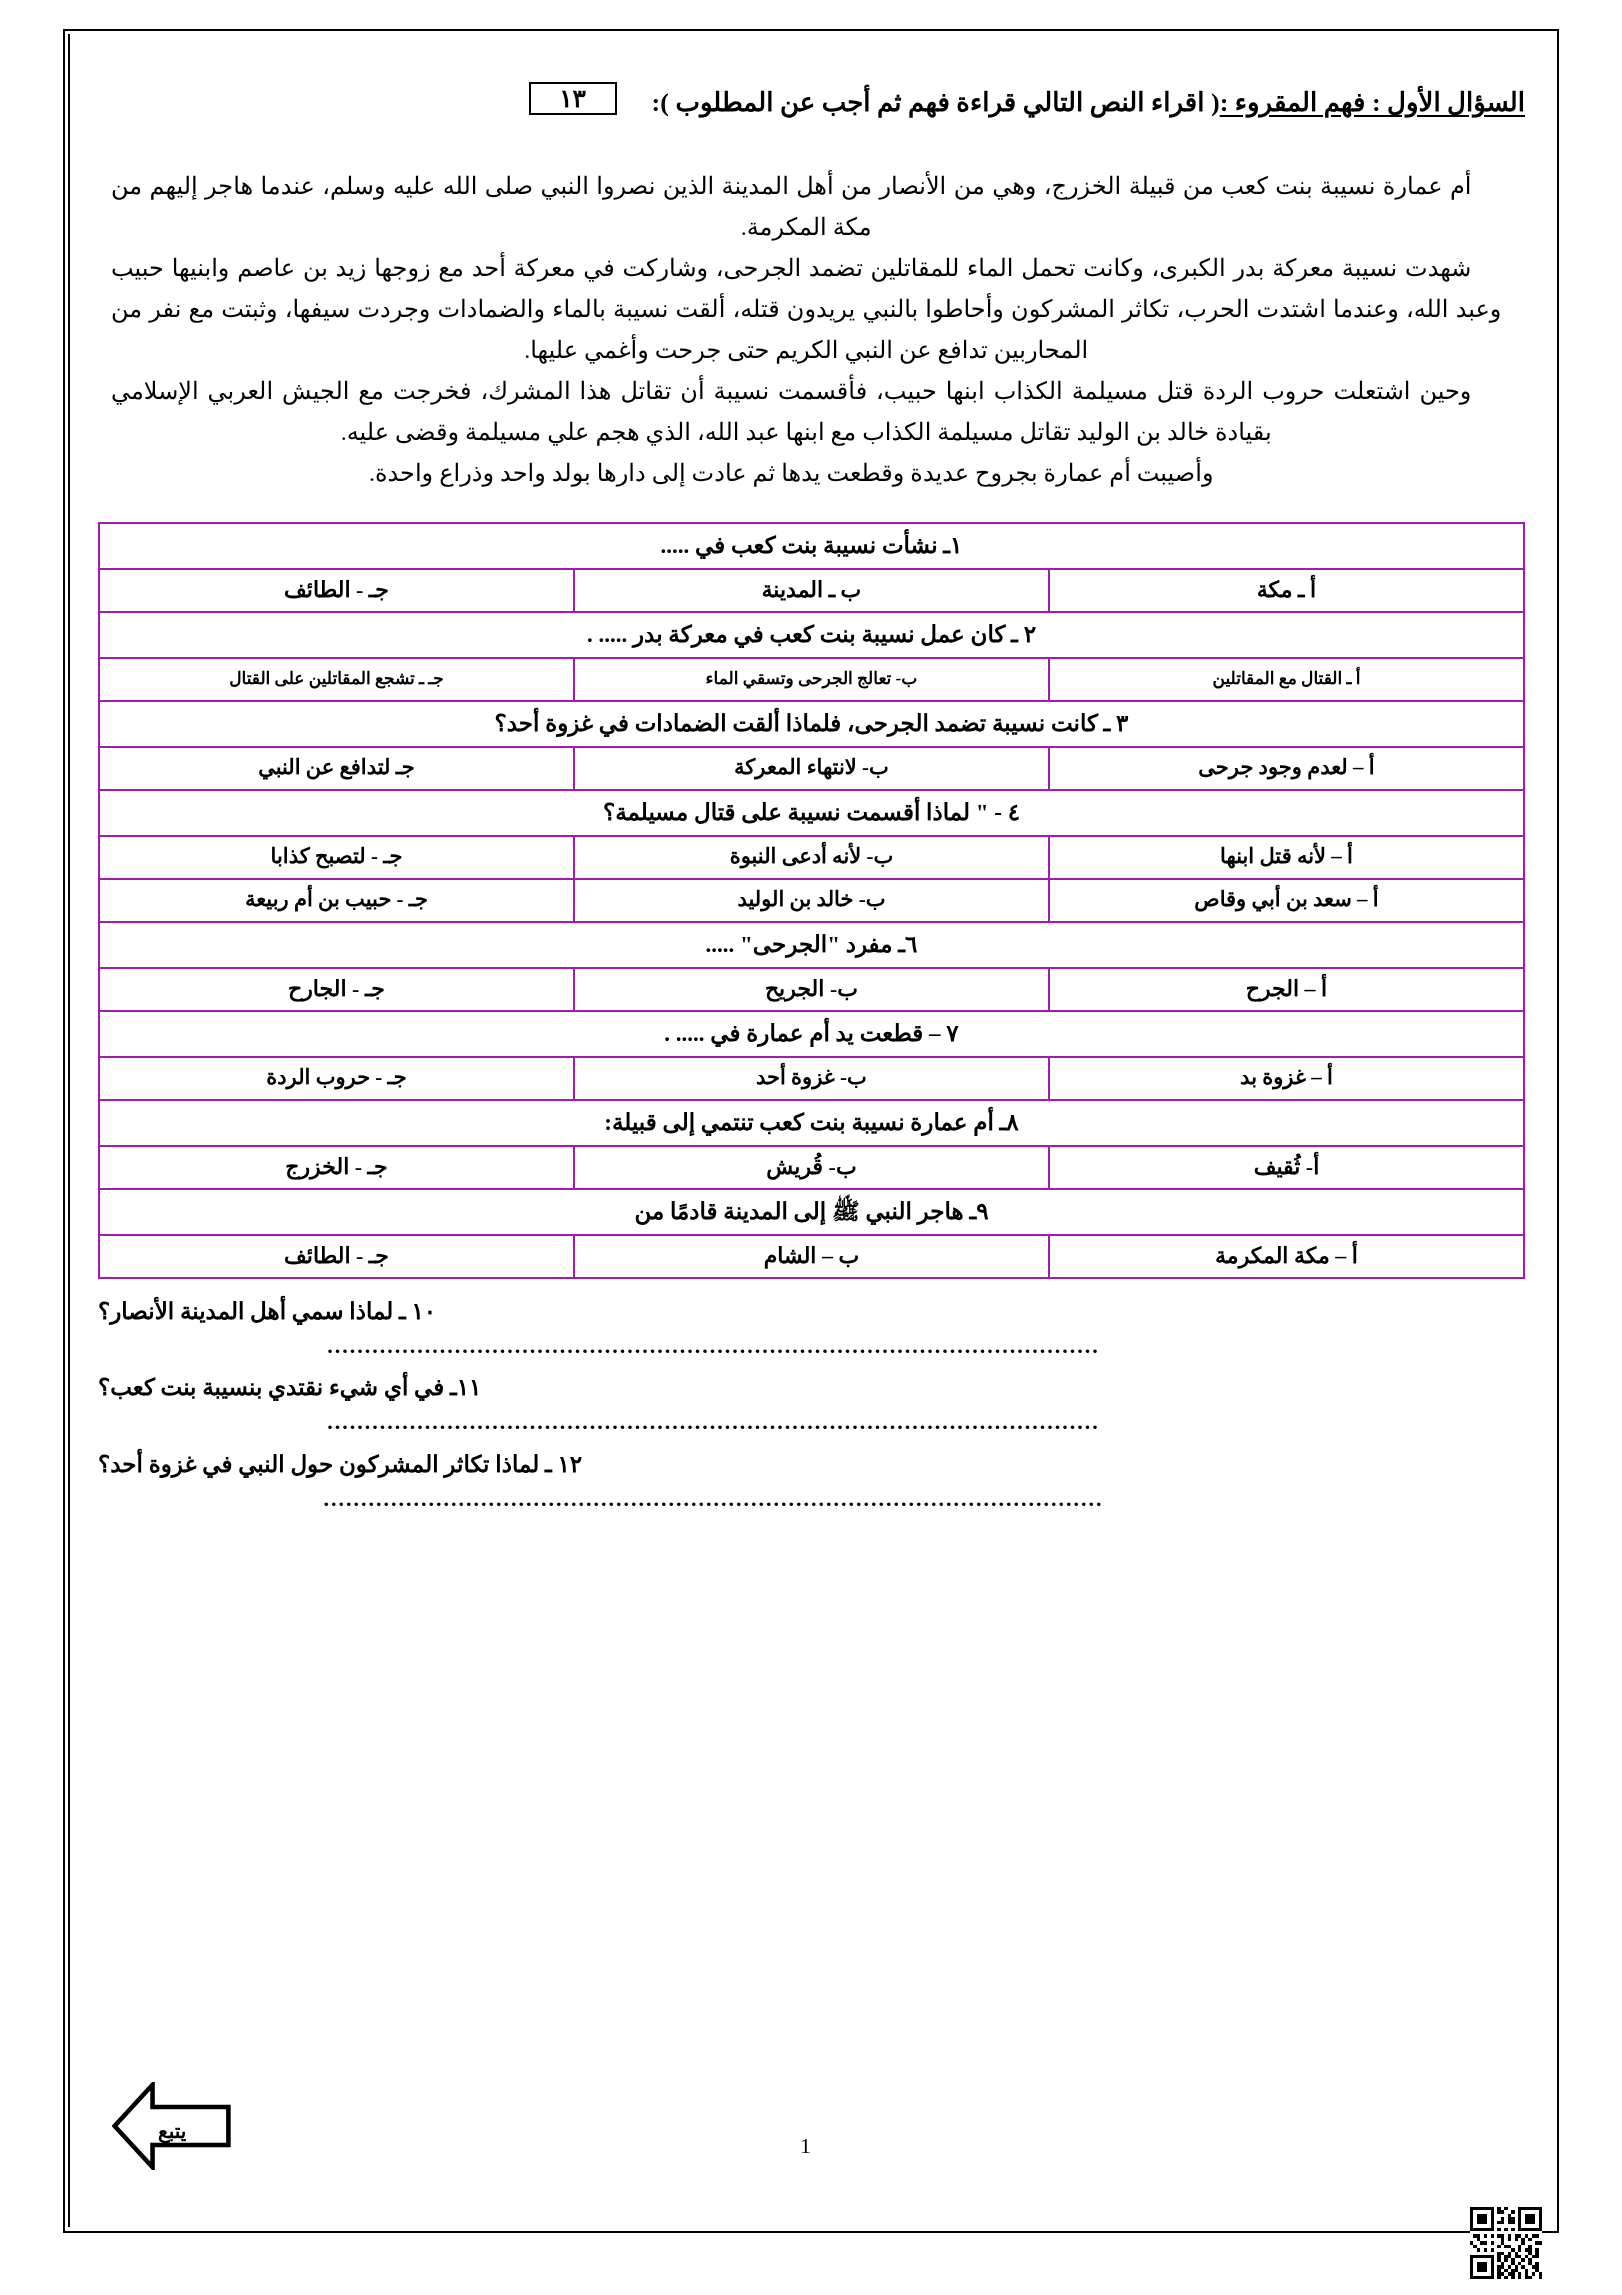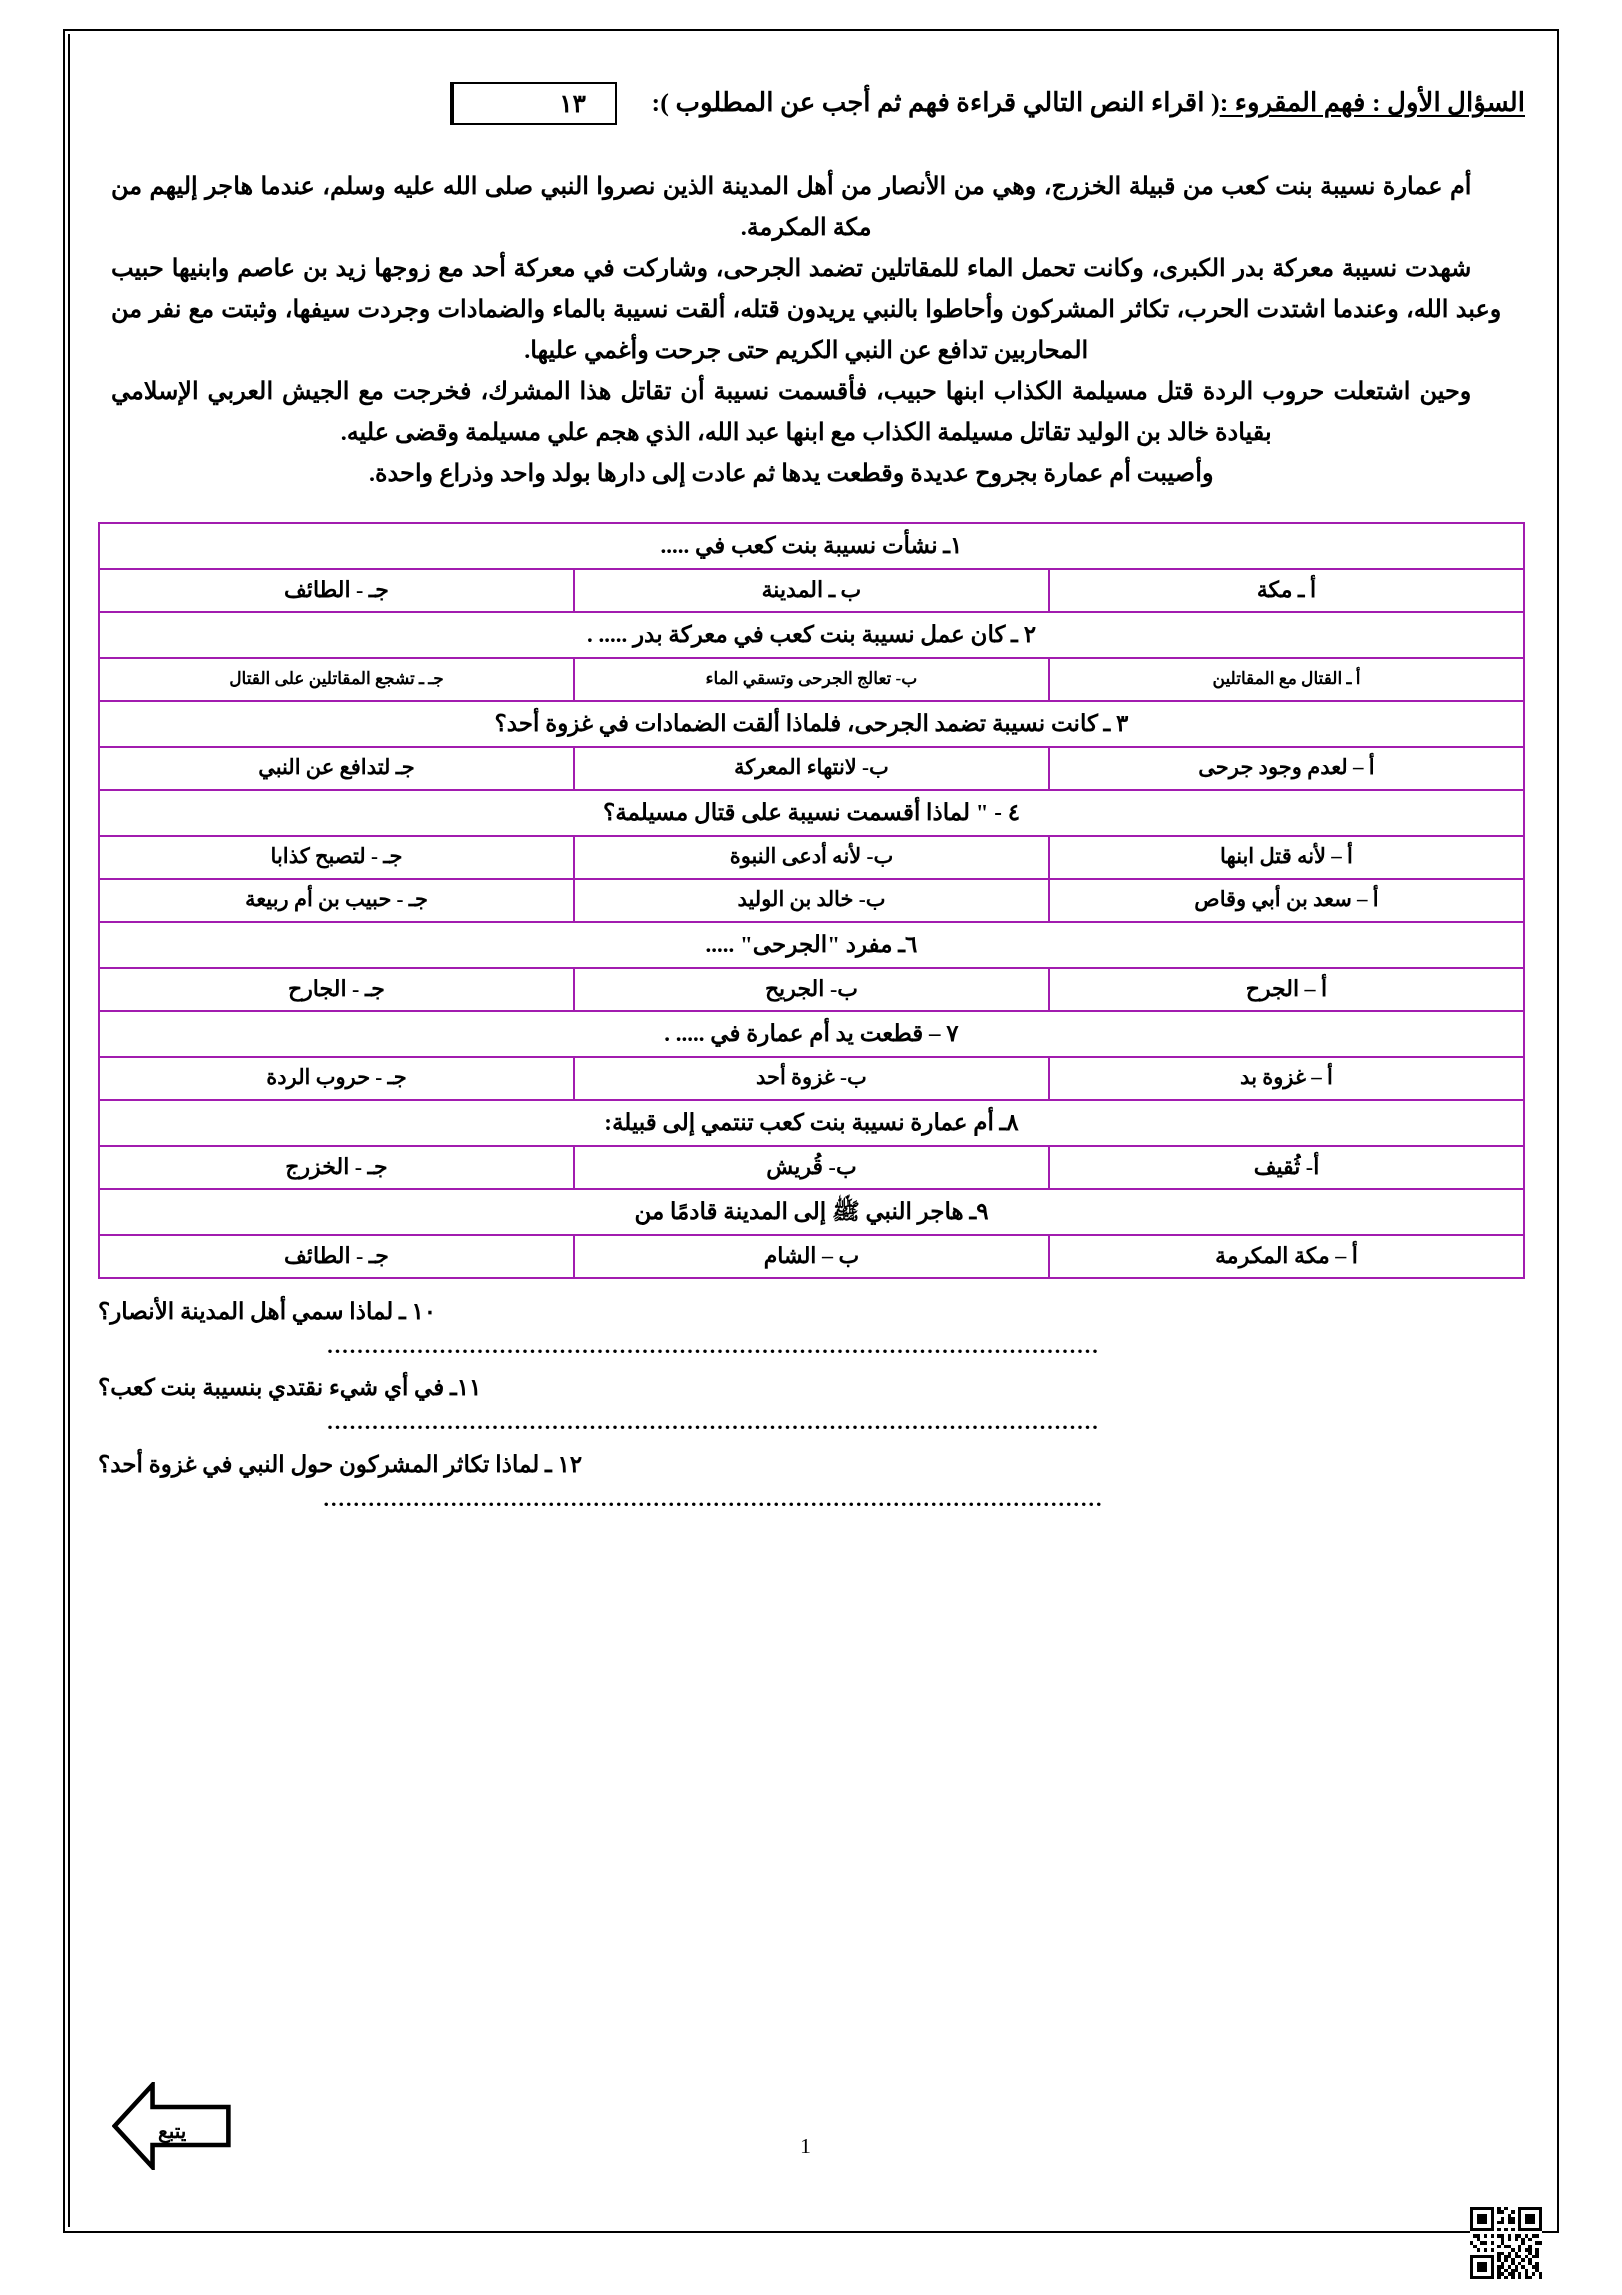--- a/index.html
+++ b/index.html
@@ -62,23 +62,23 @@
     letter-spacing: 0px;
   }
   .q-title .underlined {
     text-decoration: underline;
     text-underline-offset: 3.9px;
   }
   .score-box {
     margin-right: 35px;
     margin-left: 0;
     display: flex;
-    flex-direction: row;
+    flex-direction: column;
     border: 2.6px solid #000;
-    height: 43px;
+    height: 33px;
     box-sizing: border-box;
     margin-top: -2.6px;
   }
   .score-box .cell-mark {
     width: 79px;
     border-left: 2.6px solid #000;
     box-sizing: border-box;
   }
   .score-box .cell-total {
     width: 84px;
@@ -88,21 +88,21 @@
     font-size: 25px;
     font-weight: bold;
     box-sizing: border-box;
   }
 
   
   .passage {
     margin-top: 31px;
     font-size: 24px;
     line-height: 41px;
-    font-weight: bold;
+    font-weight: normal;
     text-align: justify;
     text-align-last: center;
     padding-right: 23.6px;
     padding-left: 13px;
   }
   .passage p {
     margin: 0 0 0 0;
     text-indent: 30px;
     text-align: justify;
     text-align-last: center;

